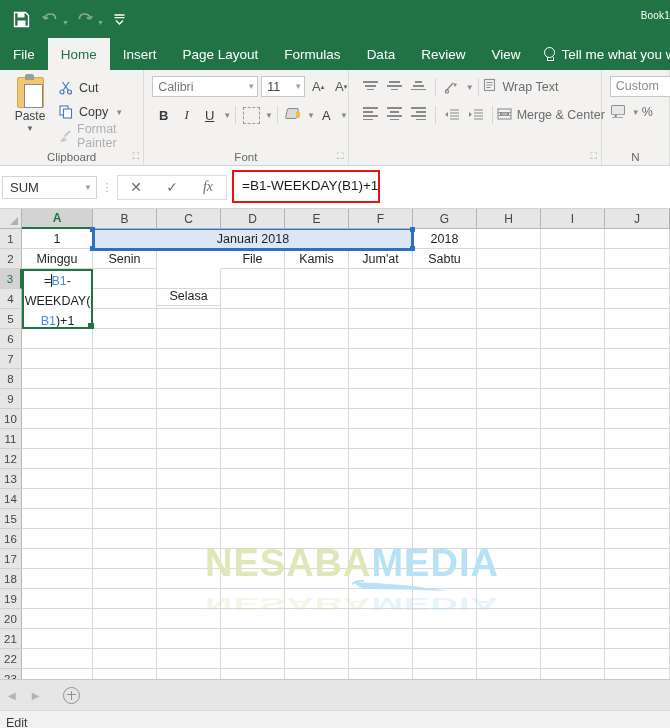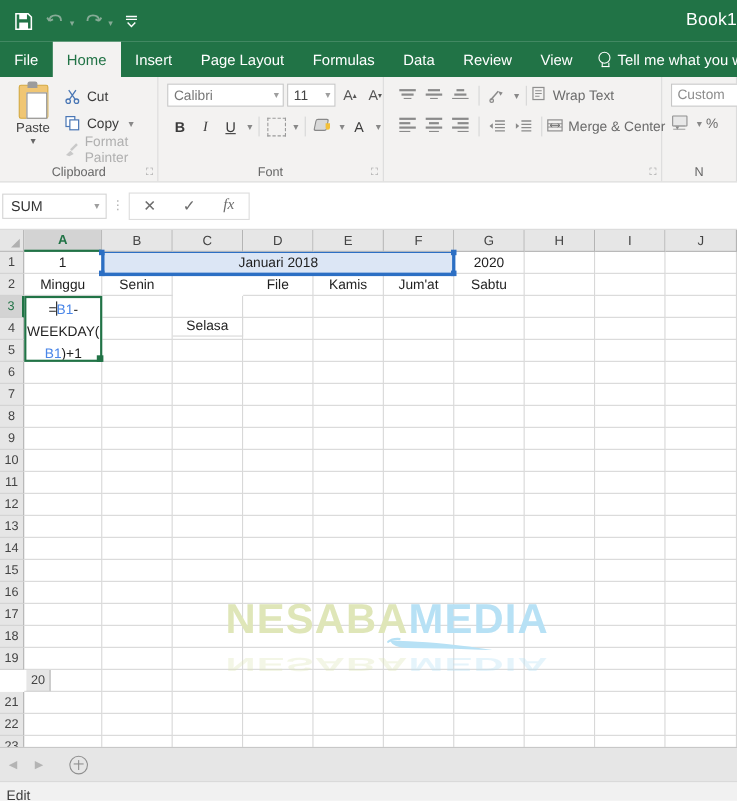--- a/index.html
+++ b/index.html
@@ -46,21 +46,21 @@
     font-size: 7px;
     color: #86ab96;
     margin-left: -4px;
     margin-top: 6px;
   }
   .title-text {
     position: absolute;
     right: 0px;
     top: 10px;
     color: #ffffff;
-    font-size: 16px;
+    font-size: 10px;
     letter-spacing: .2px;
     white-space: nowrap;
   }
 
   
   .tabstrip {
     height: 32px;
     background: #217346;
     display: flex;
     align-items: flex-end;
@@ -887,20 +887,24 @@
   <div class="namebox">
     <span>SUM</span>
     <span class="bx-caret">▼</span>
   </div>
   <div class="fbar-dots">⋮</div>
   <div class="fbar-btns">
     <div class="fbar-btn">✕</div>
     <div class="fbar-btn">✓</div>
     <div class="fbar-btn fx-btn">fx</div>
   </div>
+  <div class="formula-wrap">
+    <div class="formula-hl"></div>
+    <div class="formula-text">=B1-WEEKDAY(B1)+1</div>
+  </div>
 </div>
 
 <div class="grid">
   <div class="corner"></div>
 
   <div class="colhead sel" style="left:22px;width:71px;">A</div>
   <div class="colhead" style="left:93px;width:64px;">B</div>
   <div class="colhead" style="left:157px;width:64px;">C</div>
   <div class="colhead" style="left:221px;width:64px;">D</div>
   <div class="colhead" style="left:285px;width:64px;">E</div>
@@ -922,21 +926,21 @@
   <div class="rowhead" style="top:200px;">10</div>
   <div class="rowhead" style="top:220px;">11</div>
   <div class="rowhead" style="top:240px;">12</div>
   <div class="rowhead" style="top:260px;">13</div>
   <div class="rowhead" style="top:280px;">14</div>
   <div class="rowhead" style="top:300px;">15</div>
   <div class="rowhead" style="top:320px;">16</div>
   <div class="rowhead" style="top:340px;">17</div>
   <div class="rowhead" style="top:360px;">18</div>
   <div class="rowhead" style="top:380px;">19</div>
-  <div class="rowhead" style="top:400px;margin-left:24px;">20</div>
+  <div class="rowhead" style="top:400px;">20</div>
   <div class="rowhead" style="top:420px;">21</div>
   <div class="rowhead" style="top:440px;">22</div>
   <div class="rowhead" style="top:460px;">23</div>
 
   <div id="blank-cells">
       <div class="cell" style="left: 477px; top: 20px; width: 64px;"></div>
       <div class="cell" style="left: 541px; top: 20px; width: 64px;"></div>
       <div class="cell" style="left: 605px; top: 20px; width: 65px;"></div>
       <div class="cell" style="left: 477px; top: 40px; width: 64px;"></div>
       <div class="cell" style="left: 541px; top: 40px; width: 64px;"></div>
@@ -1163,21 +1167,21 @@
 
   <div class="cell" style="left:22px;top:20px;width:71px;">1</div>
   <div class="cell merged-sel" style="left:93px;top:20px;width:320px;">Januari 2018</div>
   <div class="sel-bar-v" style="left:92px;top:21px;height:19px;"></div>
   <div class="sel-bar-v" style="left:411px;top:21px;height:19px;"></div>
   <div class="sel-bar-h" style="left:93px;top:39px;width:320px;"></div>
   <div class="sel-handle" style="left:90px;top:18px;"></div>
   <div class="sel-handle" style="left:410px;top:18px;"></div>
   <div class="sel-handle" style="left:90px;top:37px;"></div>
   <div class="sel-handle" style="left:410px;top:37px;"></div>
-  <div class="cell" style="left:413px;top:20px;width:64px;">2020</div>
+  <div class="cell" style="left:413px;top:20px;width:64px;">2018</div>
 
   <div class="cell" style="left:22px;top:40px;width:71px;">Minggu</div>
   <div class="cell" style="left:93px;top:40px;width:64px;">Senin</div>
   <div class="cell" style="left:157px;top:40px;width:64px;margin-top:37px;">Selasa</div>
   <div class="cell" style="left:221px;top:40px;width:64px;">File</div>
   <div class="cell" style="left:285px;top:40px;width:64px;">Kamis</div>
   <div class="cell" style="left:349px;top:40px;width:64px;">Jum'at</div>
   <div class="cell" style="left:413px;top:40px;width:64px;">Sabtu</div>
 
   <div class="editcell" style="left:22px;top:60px;width:71px;height:60px;">

